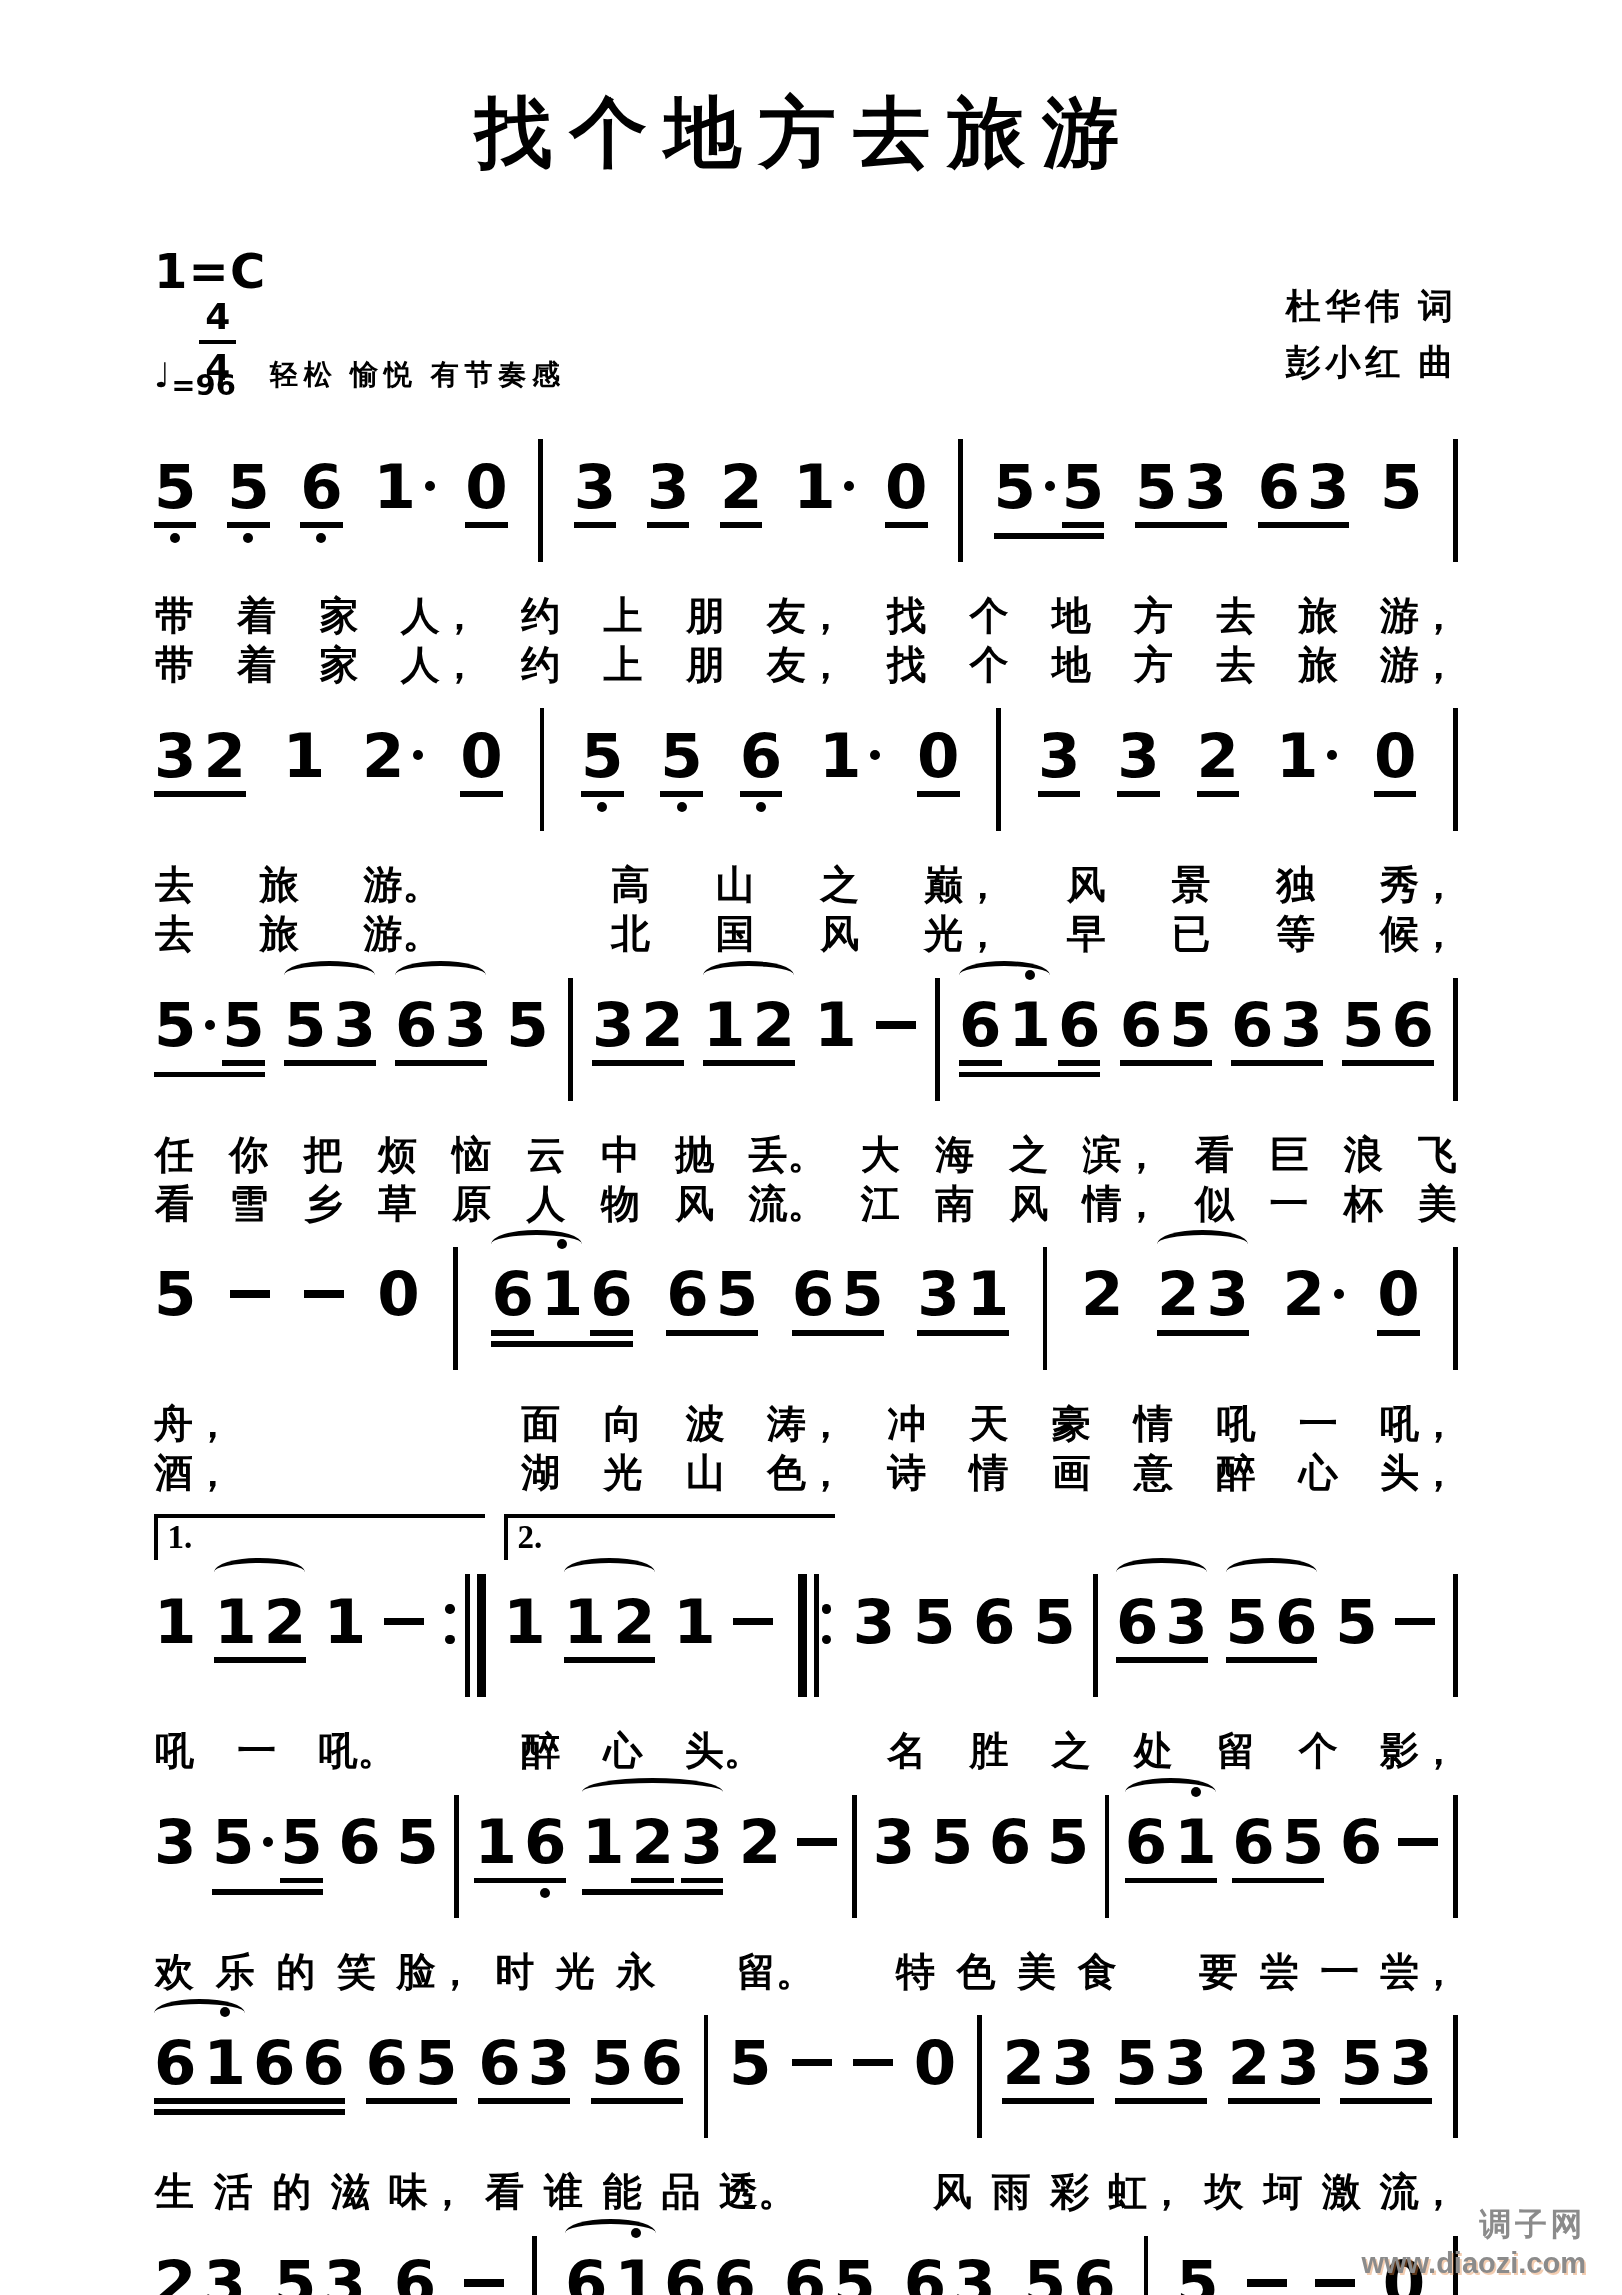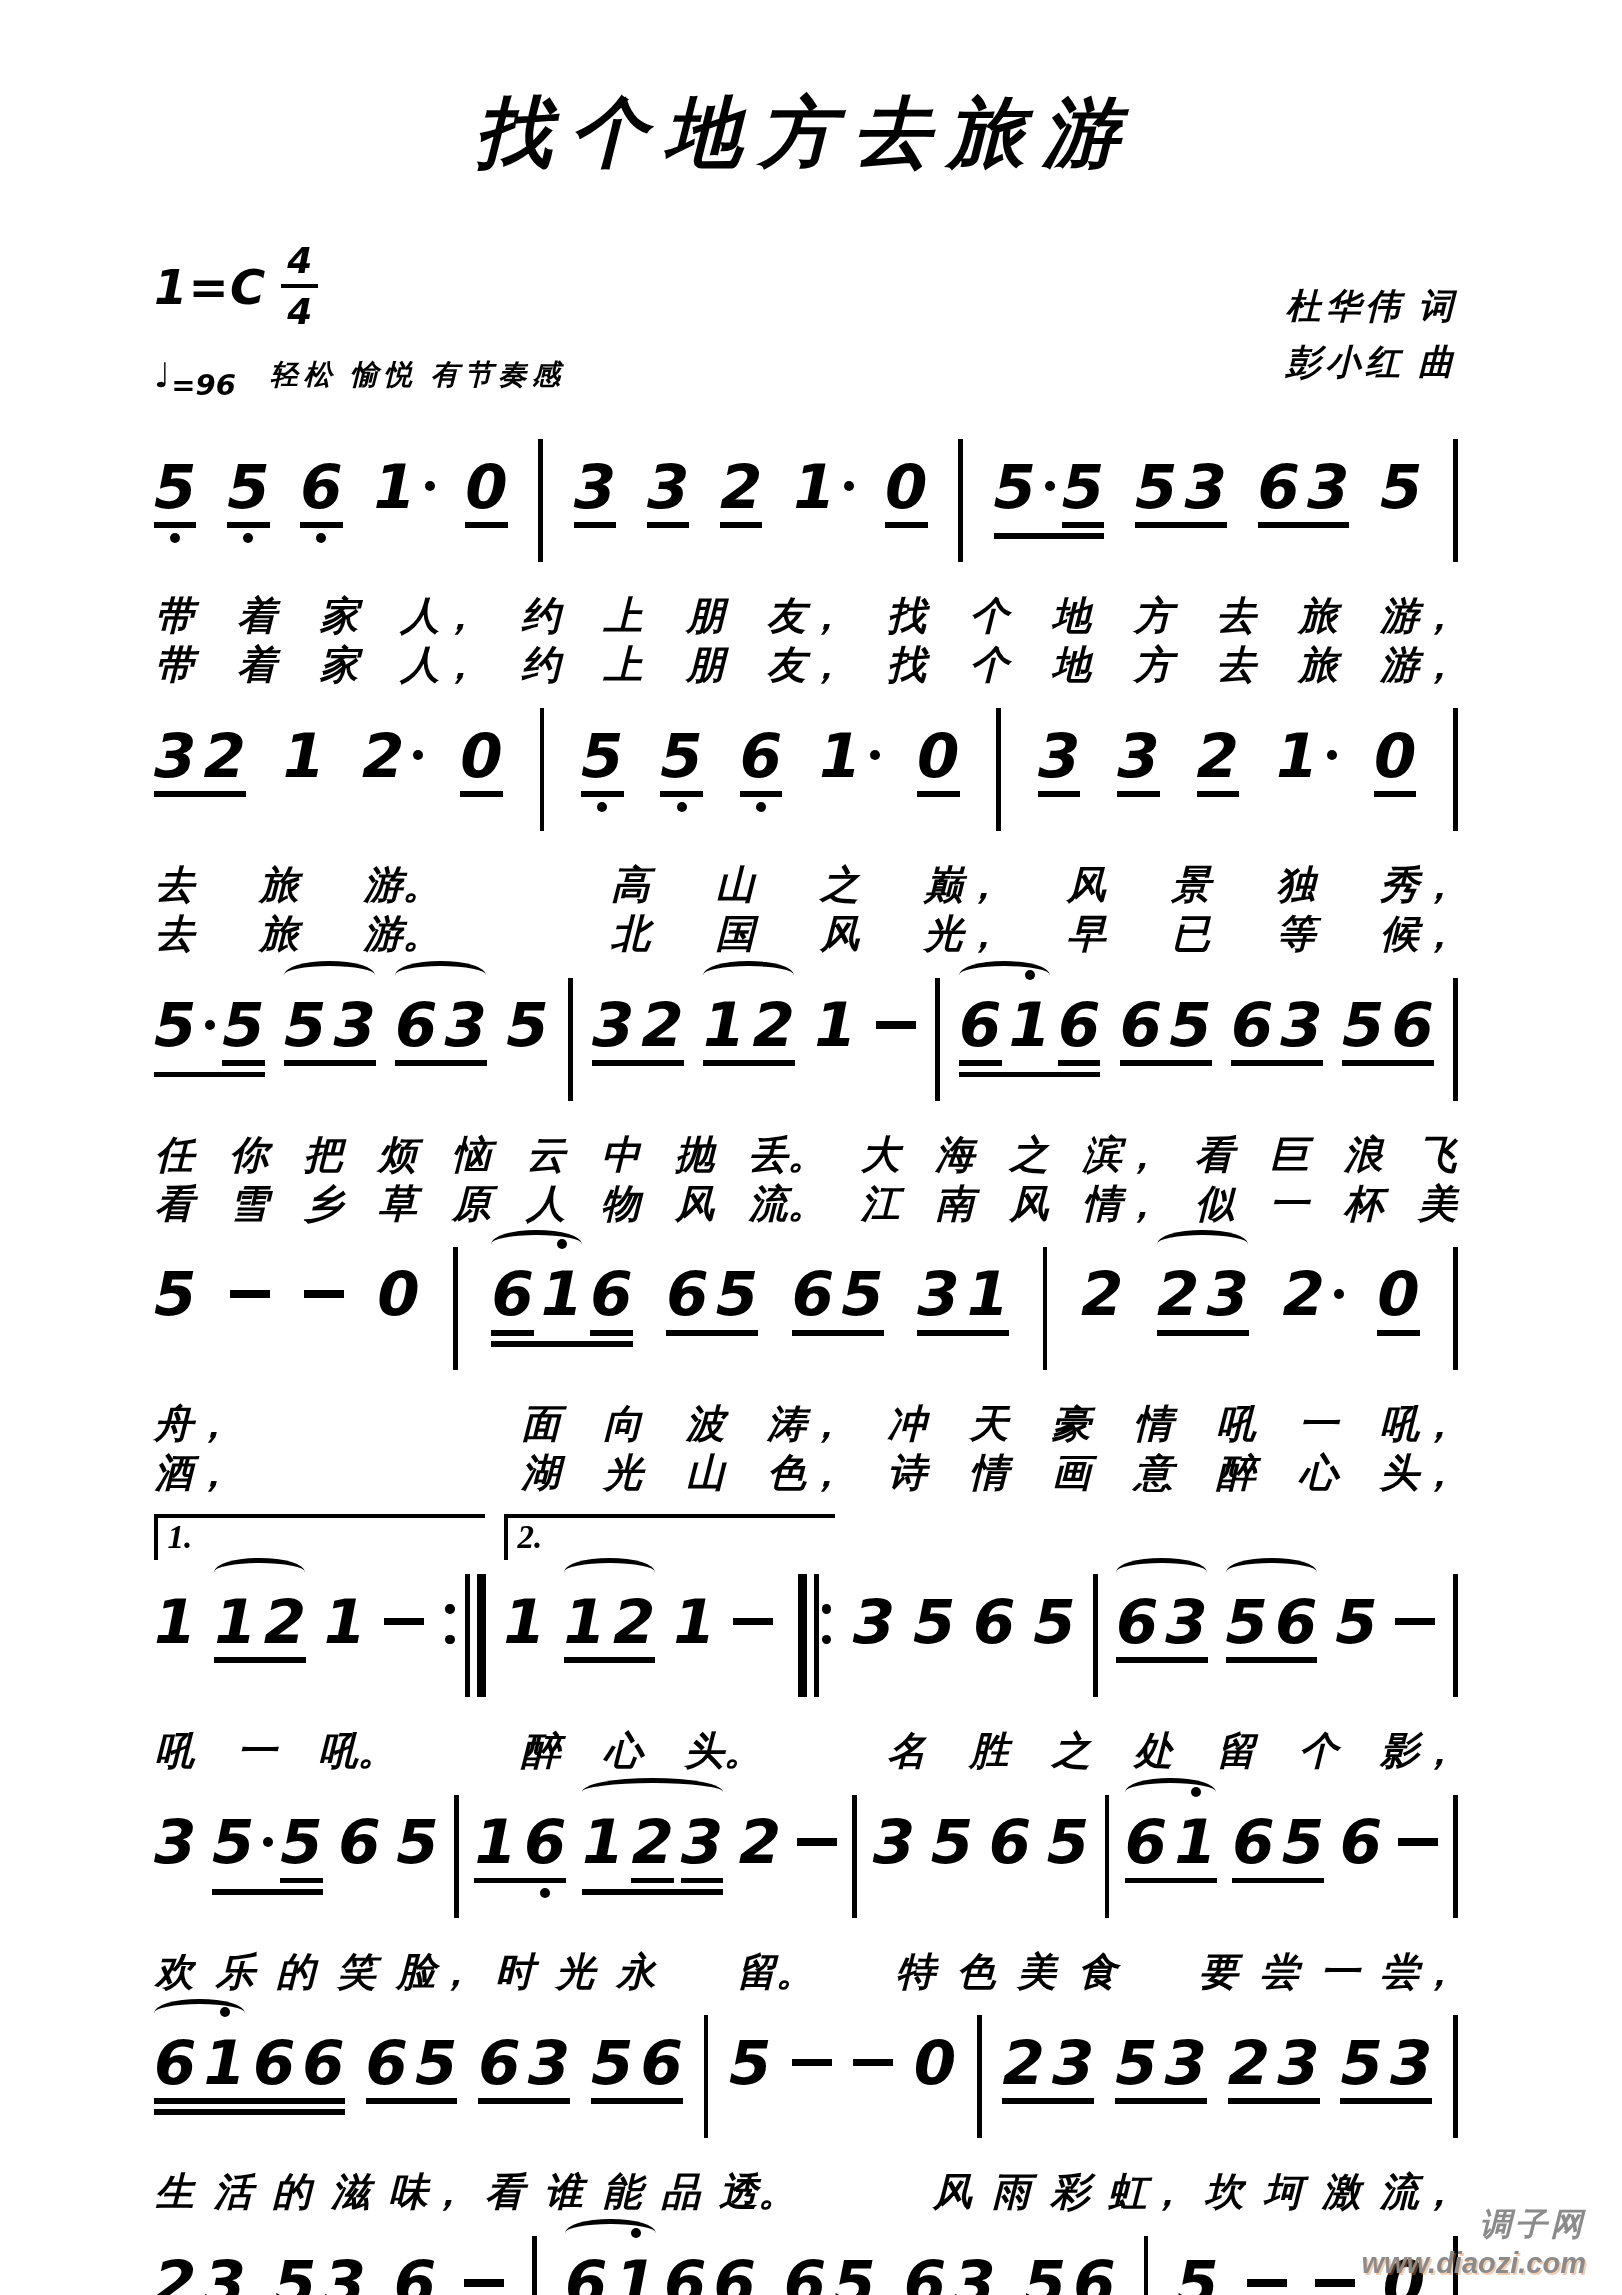--- a/index.html
+++ b/index.html
@@ -1,22 +1,22 @@
 <!DOCTYPE html>
 <html style="font-size:9.4px"><head>
 <meta charset="utf-8">
 <style>
   html,body{margin:0;padding:0;background:#fff;color:#000;}
   body{width:1623px;height:2295px;font-family:"Liberation Serif",serif;}
-  .page{position:relative;width:1612px;height:2295px;background:#fff;overflow:hidden;font-style:italic;}
+  .page{position:relative;width:1612px;height:2295px;background:#fff;overflow:hidden;}
 
   .title{margin-top:82px;text-align:center;font-size:77px;font-weight:bold;letter-spacing:17.5px;font-family:"Liberation Serif",serif;}
 
   .meta{position:relative;width:1304px;margin:23.4px auto 0;height:170px;}
-  .keyrow{position:absolute;left:0;top:5.8px;display:flex;align-items:center;font-family:"DejaVu Sans",sans-serif;font-weight:bold;}
+  .keyrow{position:absolute;left:0;top:5.8px;display:flex;font-family:"DejaVu Sans",sans-serif;font-weight:bold;flex-direction:column;}
   .keysig{font-size:48px;letter-spacing:1.2px;}
   .timesig{display:inline-flex;flex-direction:column;align-items:center;margin-left:15px;font-size:36px;line-height:1;}
   .timesig .num{padding:0 5.8px 4.7px;}
   .timesig .den{border-top:4.1px solid #000;padding:5.8px 5.8px 0;}
   .temporow{position:absolute;left:0;top:111px;display:flex;align-items:center;}
   .tempo-note{font-family:"DejaVu Sans",sans-serif;font-size:34px;font-weight:bold;}
   .tempo-val{font-family:"DejaVu Sans",sans-serif;font-size:29px;font-weight:bold;margin-left:1.2px;margin-top:19px;}
   .expression{font-size:28px;font-weight:bold;margin-left:34px;letter-spacing:5.8px;}
   .credits{position:absolute;right:0;top:41px;text-align:right;font-size:35px;font-weight:bold;line-height:1.6;letter-spacing:4.7px;}
 

